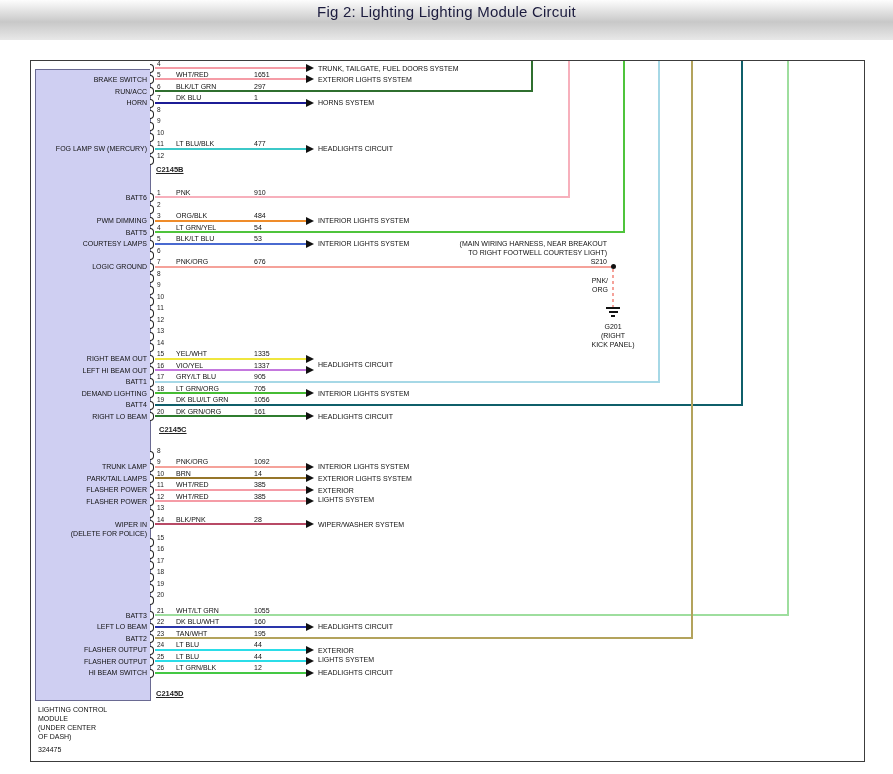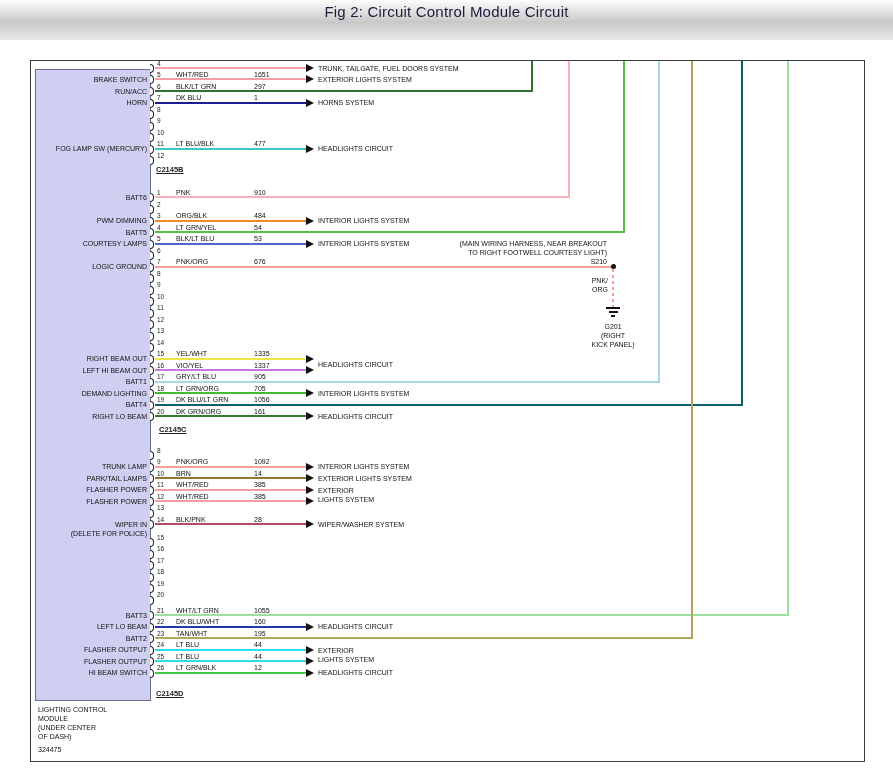--- a/index.html
+++ b/index.html
@@ -30,21 +30,21 @@
   .vdash{position:absolute;width:2px;z-index:1;
     background:repeating-linear-gradient(180deg,#f5a29a 0 3px,rgba(0,0,0,0) 3px 6px);}
   .gnd{position:absolute;width:14px;z-index:2;}
   .gnd i{display:block;height:2px;background:#111;margin:2px auto 0;}
   .gnd i:first-child{margin-top:0;}
 </style>
 </head>
 <body>
 
 <div class="banner">
-  <div class="banner-title">Fig 2: Circuit Control Module Circuit</div>
+  <div class="banner-title">Fig 2: Lighting Lighting Module Circuit</div>
 </div>
 <div class="banner2"></div>
 
 <div class="frame" id="frame">
   <div class="module-box"></div>
 
   <div class="dot" style="left:579.5px;top:203px;"></div>
   <div class="vdash" style="left:581px;top:208px;height:38px;"></div>
   <div class="gnd" style="left:575px;top:246px;">
     <i style="width:14px;"></i>

